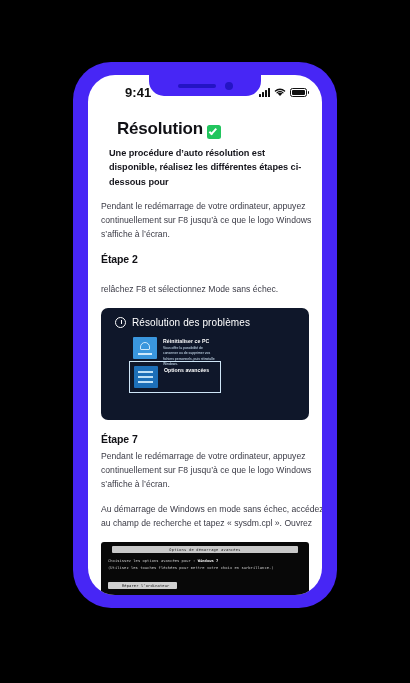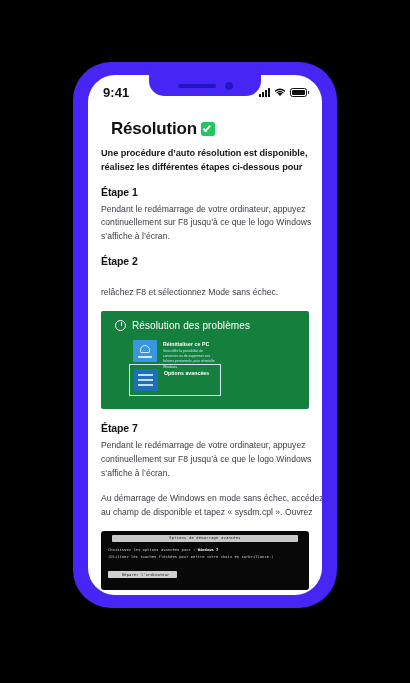--- a/index.html
+++ b/index.html
@@ -77,20 +77,21 @@
     justify-content: space-between;
     padding: 4px 15px 0 15px;
     box-sizing: border-box;
     z-index: 30;
   }
   #status-time {
     font-size: 13px;
     font-weight: 600;
     color: #111111;
     letter-spacing: 0.1px;
+    margin-left: 22px;
   }
   #status-icons {
     display: flex;
     align-items: center;
     gap: 4px;
   }
 
   .signal-bars {
     display: flex;
     align-items: flex-end;
@@ -144,24 +145,24 @@
     bottom: 0;
     padding: 14px 13px 20px 13px;
     box-sizing: border-box;
     overflow: hidden;
   }
 
   #page-title {
     font-size: 17px;
     font-weight: 700;
     color: #111116;
-    margin: 0 0 7px 10px;
+    margin: 0 0 7px 16px;
     letter-spacing: -0.2px;
     display: flex;
-    align-items: center;
+    align-items: flex-end;
     gap: 4px;
   }
   .check-emoji {
     display: inline-block;
     width: 14px;
     height: 14px;
     background: #22c55e;
     border-radius: 2.5px;
     position: relative;
     flex: none;
@@ -177,21 +178,21 @@
     border-width: 0 2px 2px 0;
     transform: rotate(42deg);
     box-sizing: border-box;
   }
 
   #page-subtitle {
     font-size: 9.2px;
     font-weight: 700;
     color: #16161d;
     line-height: 1.55;
-    margin: 0 0 11px 0;
+    margin: 0 0 11px 8px;
     letter-spacing: -0.05px;
   }
 
   .step-heading {
     font-size: 10.5px;
     font-weight: 700;
     color: #111116;
     margin: 0 0 5px 0;
     letter-spacing: -0.1px;
   }
@@ -202,23 +203,23 @@
     line-height: 1.62;
     margin: 0 0 11px 0;
     letter-spacing: 0.01px;
     white-space: nowrap;
   }
   .step-block { margin-bottom: 2px; }
 
   
   .figure-blue {
     width: 100%;
-    height: 98px;
-    background: #15803d;
-    border-radius: 2px;
+    height: 112px;
+    background: #0f172a;
+    border-radius: 7px;
     position: relative;
     margin: 0 0 13px 0;
     overflow: hidden;
     box-sizing: border-box;
   }
   .blue-header {
     position: absolute;
     left: 14px;
     top: 9px;
     display: flex;
@@ -391,21 +392,20 @@
     <div id="content">
 
       <h1 id="page-title">
         <span>Résolution</span>
         <span class="check-emoji"></span>
       </h1>
 
       <p id="page-subtitle">Une procédure d’auto résolution est disponible, réalisez les différentes étapes ci-dessous pour</p>
 
       <div class="step-block">
-        <div class="step-heading">Étape 1</div>
         <p class="step-body">
           <span>Pendant le redémarrage de votre ordinateur, appuyez</span><br>
           <span>continuellement sur F8 jusqu’à ce que le logo Windows</span><br>
           <span>s’affiche à l’écran.</span>
         </p>
       </div>
 
       <div class="step-block">
         <div class="step-heading">Étape 2</div>
         <p class="step-body">
@@ -445,21 +445,21 @@
         <p class="step-body">
           <span>Pendant le redémarrage de votre ordinateur, appuyez</span><br>
           <span>continuellement sur F8 jusqu’à ce que le logo Windows</span><br>
           <span>s’affiche à l’écran.</span>
         </p>
       </div>
 
       <div class="step-block">
         <p class="step-body">
           <span>Au démarrage de Windows en mode sans échec, accédez</span><br>
-          <span>au champ de disponible et tapez « sysdm.cpl ». Ouvrez</span>
+          <span>au champ de recherche et tapez « sysdm.cpl ». Ouvrez</span>
         </p>
       </div>
 
       <div class="figure-term">
         <div class="term-titlebar">Options de démarrage avancées</div>
         <div class="term-line">
           <span>Choisissez les options avancées pour : </span><span class="hl">Windows 7</span>
         </div>
         <div class="term-line">(Utilisez les touches fléchées pour mettre votre choix en surbrillance.)</div>
         <div class="term-button">Réparer l’ordinateur</div>

